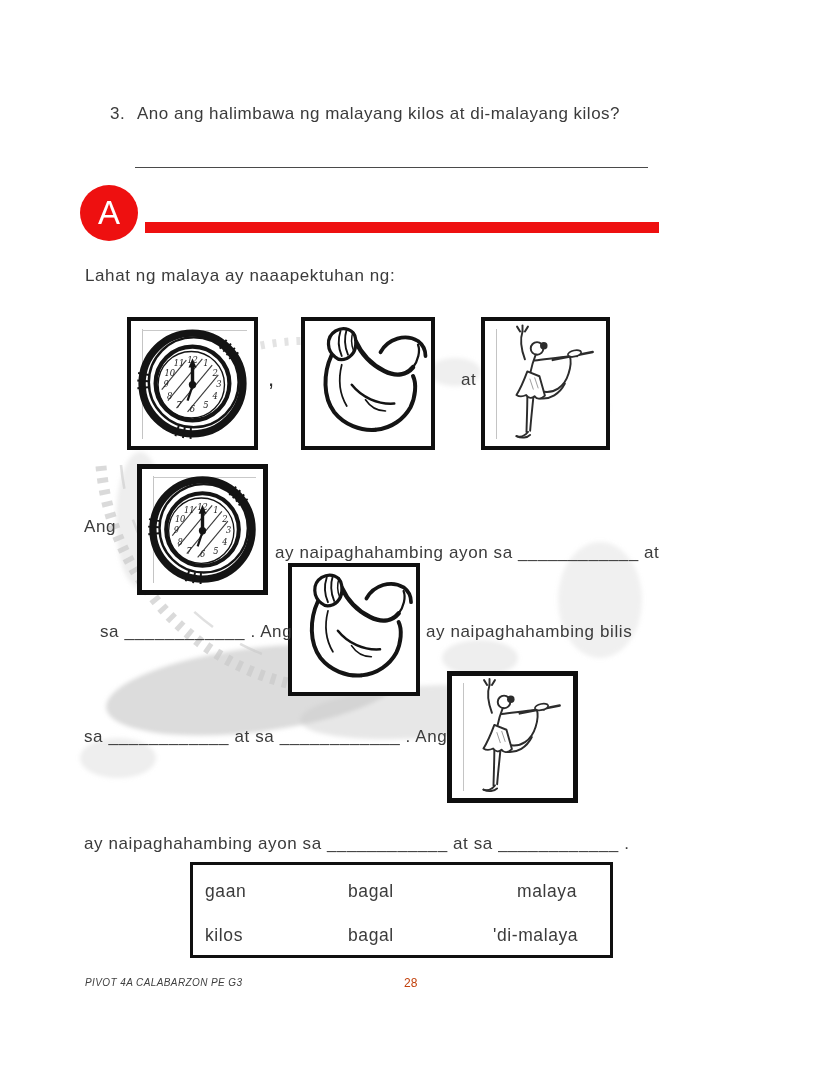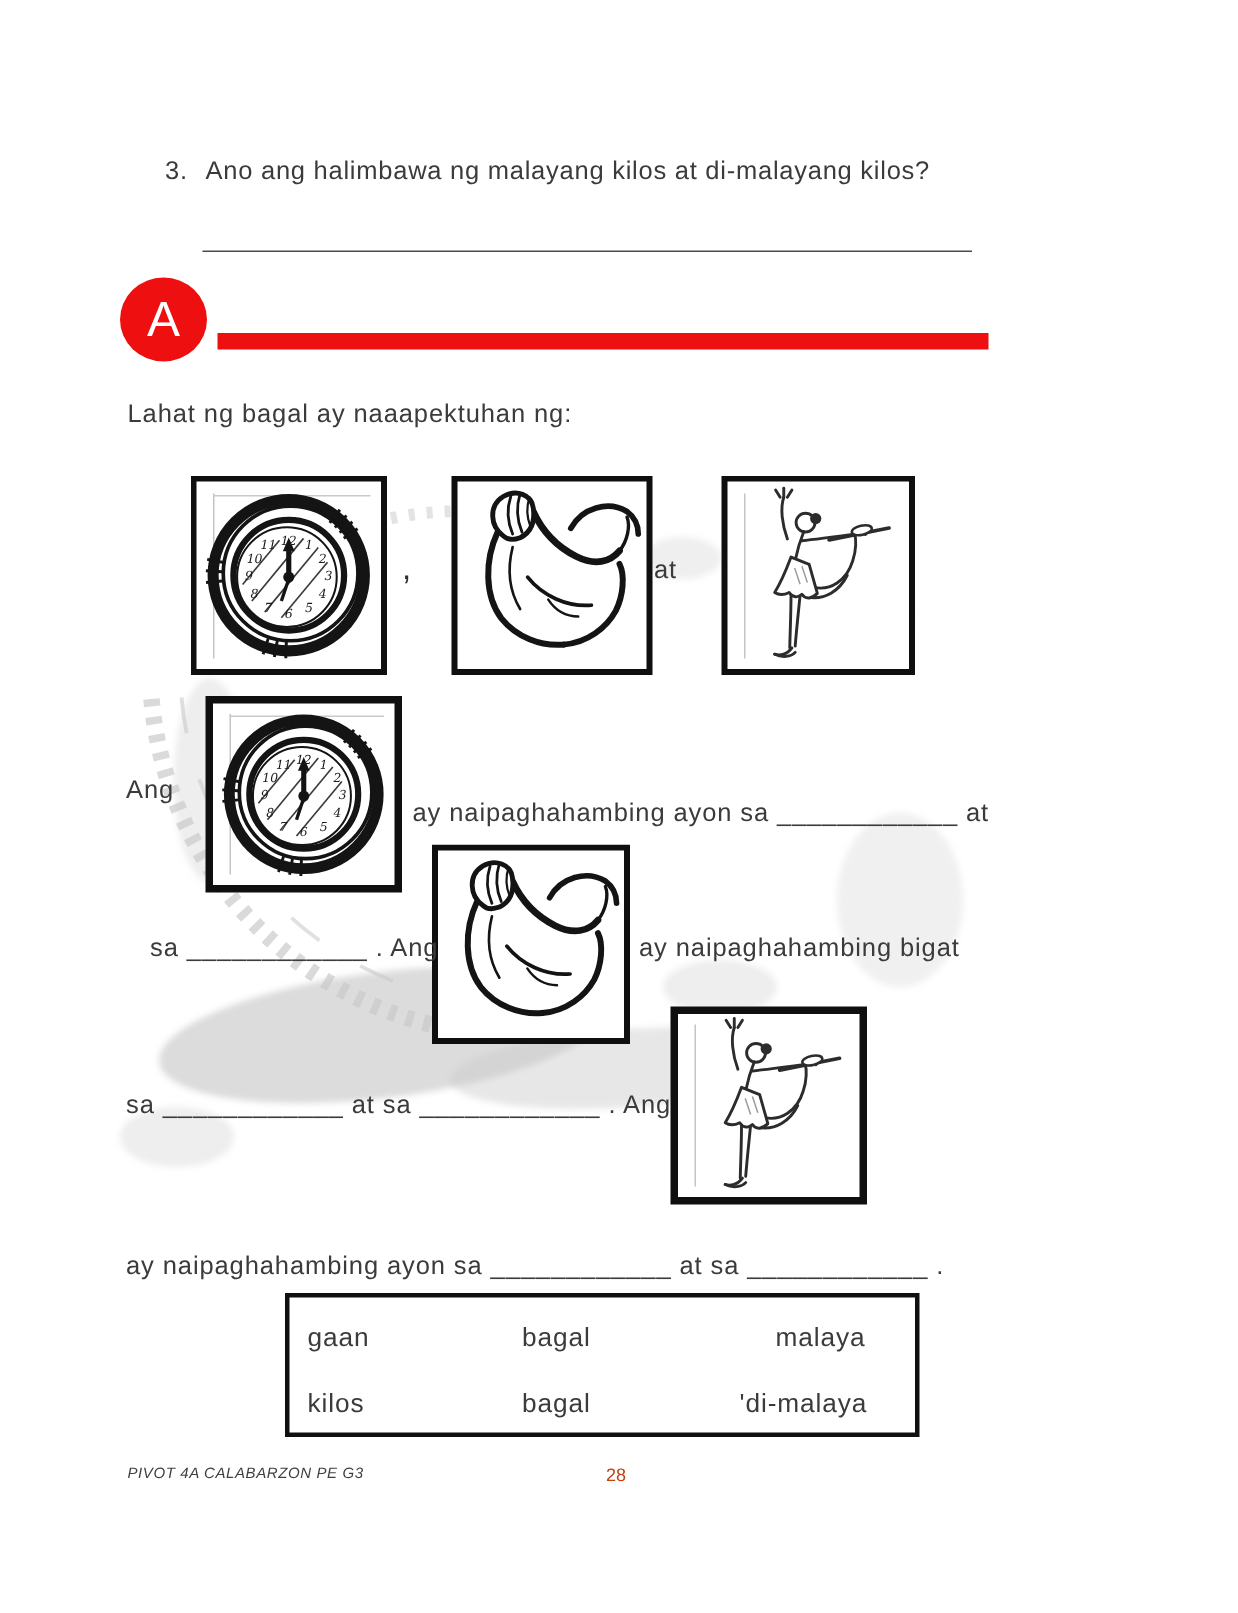--- a/index.html
+++ b/index.html
@@ -155,60 +155,60 @@
 
     <div class="abs q" style="left:110px;top:104px;">3.</div>
     <div class="abs q" style="left:137px;top:104px;white-space:nowrap;">Ano ang halimbawa ng malayang kilos at di-malayang kilos?</div>
     <div class="abs answer-line" style="left:135px;top:151px;width:513px;height:16px;"></div>
 
     <div class="abs badge" style="left:80px;top:185px;background:#ee1010;">
       <span>A</span>
     </div>
     <div class="abs redbar" style="left:145px;top:222px;width:514px;background:#ee1010;"></div>
 
-    <div class="abs t" style="left:85px;top:266px;">Lahat ng bagal ay naaapektuhan ng:</div>
+    <div class="abs t" style="left:85px;top:266px;">Lahat ng malaya ay naaapektuhan ng:</div>
 
     <div class="imgbox" style="left:127px;top:317px;width:131px;height:133px;">
       <span class="artifact-v"></span>
       <span class="artifact-h"></span>
       <svg viewBox="0 0 100 100">
           <use href="#clock-art"></use>
         </svg>
     </div>
     <div class="abs sep-comma" style="left:268px;top:366px;">,</div>
     <div class="imgbox" style="left:301px;top:317px;width:134px;height:133px;">
       <svg viewBox="0 0 100 100">
           <use href="#arm-art"></use>
         </svg>
     </div>
-    <div class="abs t" style="left:436px;top:370px;">at</div>
+    <div class="abs t" style="left:461px;top:370px;">at</div>
     <div class="imgbox" style="left:481px;top:317px;width:129px;height:133px;">
       <span class="artifact-v"></span>
       <svg viewBox="0 0 100 100">
           <use href="#dancer-art"></use>
         </svg>
     </div>
 
     <div class="imgbox" style="left:137px;top:464px;width:131px;height:131px;border-width:5px;">
       <span class="artifact-v"></span>
       <span class="artifact-h"></span>
       <svg viewBox="0 0 100 100">
           <use href="#clock-art"></use>
         </svg>
     </div>
     <div class="abs t" style="left:84px;top:517px;">Ang</div>
-    <div class="abs t" style="left:275px;top:532px;text-align:center;">ay naipaghahambing ayon sa ____________ at</div>
+    <div class="abs t" style="left:275px;top:543px;text-align:center;">ay naipaghahambing ayon sa ____________ at</div>
 
     <div class="imgbox" style="left:288px;top:563px;width:132px;height:133px;">
       <svg viewBox="0 0 100 100">
           <use href="#arm-art"></use>
         </svg>
     </div>
     <div class="abs t" style="left:100px;top:622px;text-align:center;">sa ____________ . Ang</div>
-    <div class="abs t" style="left:426px;top:622px;">ay naipaghahambing bigat</div>
+    <div class="abs t" style="left:426px;top:622px;">ay naipaghahambing bilis</div>
 
     <div class="imgbox" style="left:447px;top:671px;width:131px;height:132px;border-width:5px;">
       <span class="artifact-v"></span>
       <svg viewBox="0 0 100 100">
           <use href="#dancer-art"></use>
         </svg>
     </div>
     <div class="abs t" style="left:84px;top:727px;">sa ____________ at sa ____________ . Ang</div>
 
     <div class="abs t" style="left:84px;top:834px;">ay naipaghahambing ayon sa ____________ at sa ____________ .</div>

